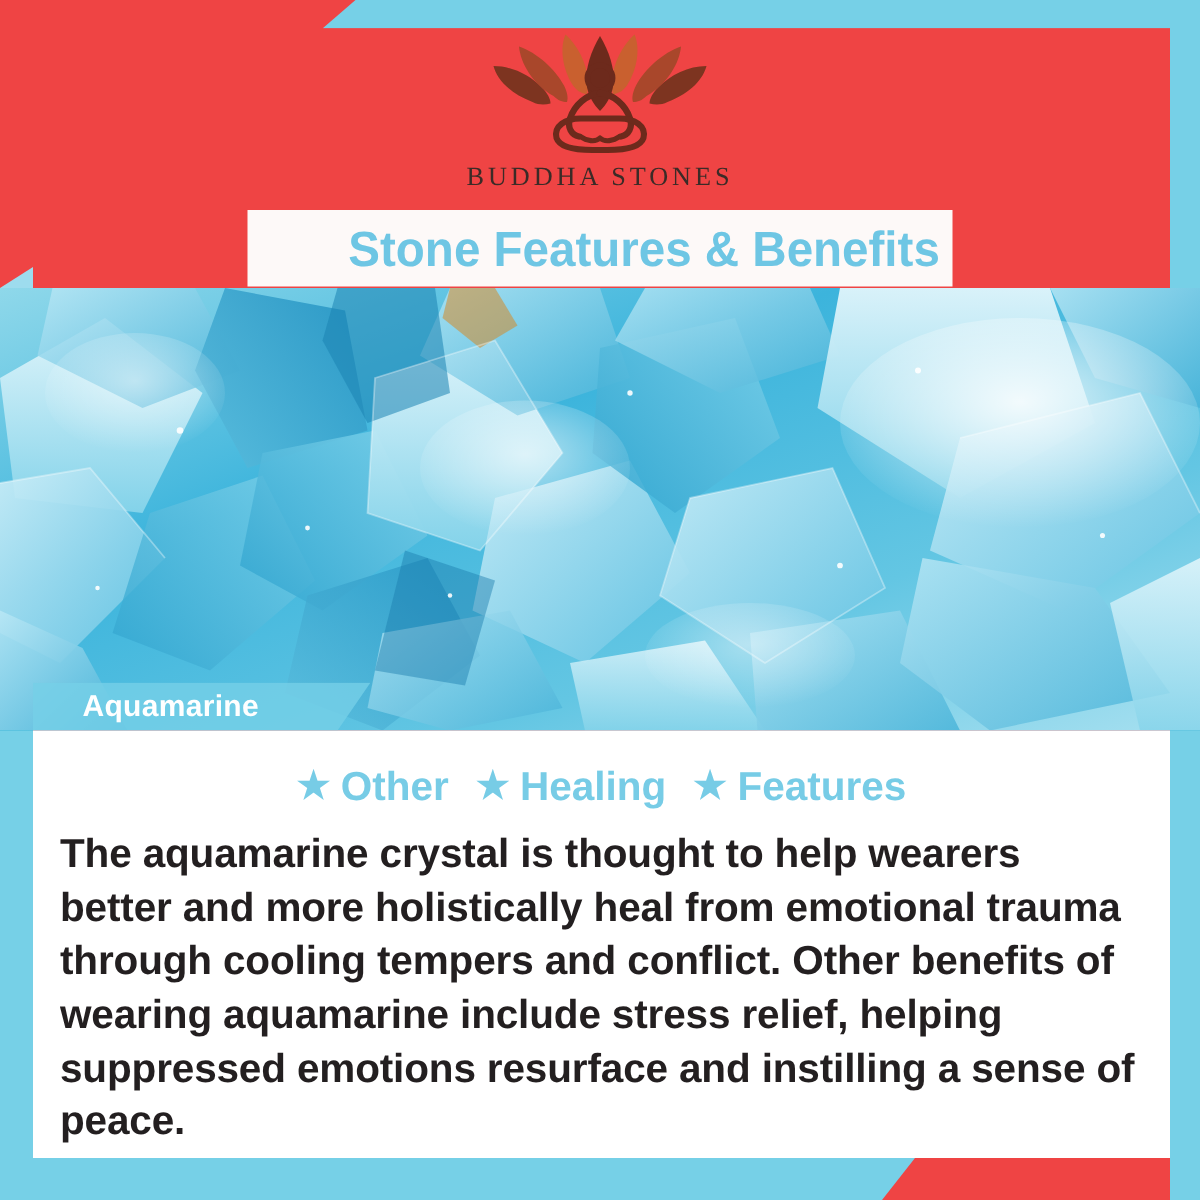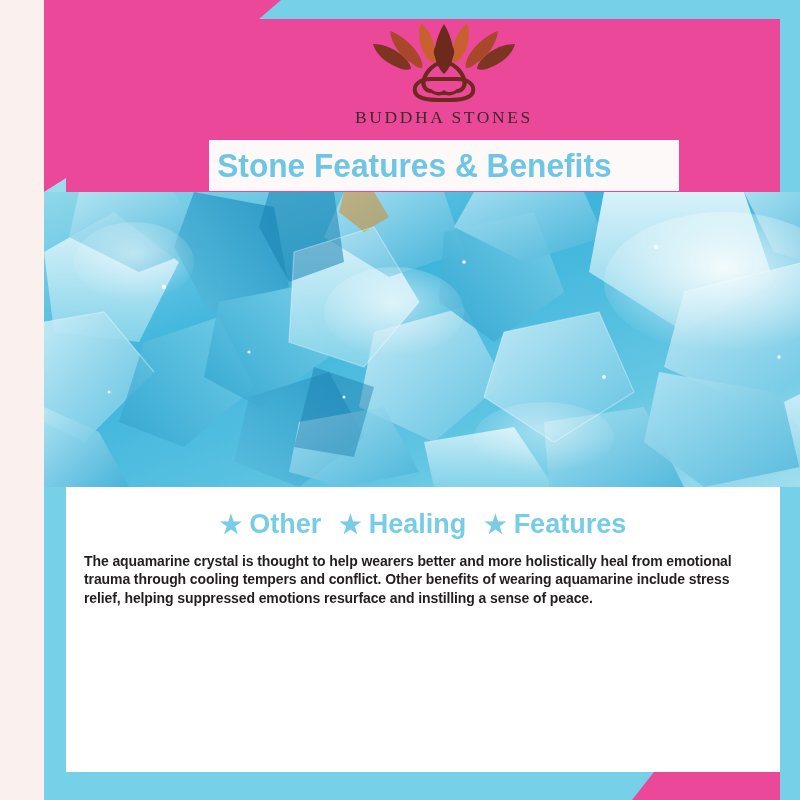--- a/index.html
+++ b/index.html
@@ -2,21 +2,21 @@
 <html><head>
 <meta charset="utf-8">
 <style>
   html,body{margin:0;padding:0;}
   body{
     width:800px;height:800px;overflow:hidden;
     font-family:"Liberation Sans", sans-serif;
     background:#faf0ed;
     position:relative;
   }
-  .page{position:absolute;inset:0;background:#ec4899;overflow:hidden;margin-left:44px;}
+  .page{position:absolute;inset:0;background:#ef4444;overflow:hidden;}
 
   
   .band-top{
     position:absolute;top:0;left:215px;right:0;height:19px;
     background:#76d0e7;
     clip-path:polygon(22px 0,100% 0,100% 100%,0 100%);
   }
   .band-right{
     position:absolute;top:0;right:0;width:20px;height:800px;
     background:#76d0e7;
@@ -49,21 +49,21 @@
     margin-top:3px;
     font-family:"Liberation Serif", serif;
     font-size:17.5px;letter-spacing:2.6px;
     color:#3b2b27;font-weight:400;
   }
 
   
   .title-panel{
     position:absolute;left:165px;top:140px;width:470px;height:51px;
     background:#fdf9f8;
-    display:flex;align-items:center;justify-content:flex-start;
+    display:flex;align-items:center;justify-content:flex-end;
   }
   .title-text{
     font-family:"Liberation Sans Narrow","Liberation Sans", sans-serif;
     font-size:33px;font-weight:bold;
     color:#6ec6e4;
     letter-spacing:0px;
     transform:scaleX(0.96);
     white-space:nowrap;
   }
 
@@ -97,21 +97,21 @@
     display:flex;align-items:center;justify-content:center;gap:0px;
     font-family:"Liberation Sans Narrow","Liberation Sans", sans-serif;
     font-weight:bold;font-size:27px;color:#77cce6;
     white-space:nowrap;
   }
   .feat{display:inline-flex;align-items:center;}
   .feat + .feat{margin-left:18px;}
   .star{font-size:25px;margin-right:7px;line-height:1;}
   .body-text{
     margin:12px 6px 0 6px;
-    font-size:14px;font-weight:bold;
+    font-size:27px;font-weight:bold;
     line-height:1.32;
     color:#231f20;
     letter-spacing:-0.1px;
   }
 </style>
 </head>
 <body>
 
 <div class="page">
 
@@ -244,20 +244,23 @@
 
       <g stroke="#ffffff" stroke-opacity="0.35" fill="none" stroke-width="1.2">
         <path d="M250,60 L330,35 L375,110 L320,175 L245,150 Z"></path>
         <path d="M460,140 L555,120 L590,200 L510,250 L440,205 Z"></path>
         <path d="M640,100 L760,70 L800,150"></path>
         <path d="M0,130 L60,120 L110,180"></path>
       </g>
     </svg>
   </div>
 
+  <div class="stone-label">
+    <span>Aquamarine</span>
+  </div>
 
   <div class="content">
     <div class="content-inner">
       <div class="features">
         <span class="feat">
           <span class="star">★</span>
           <span>Other</span>
         </span>
         <span class="feat">
           <span class="star">★</span>

